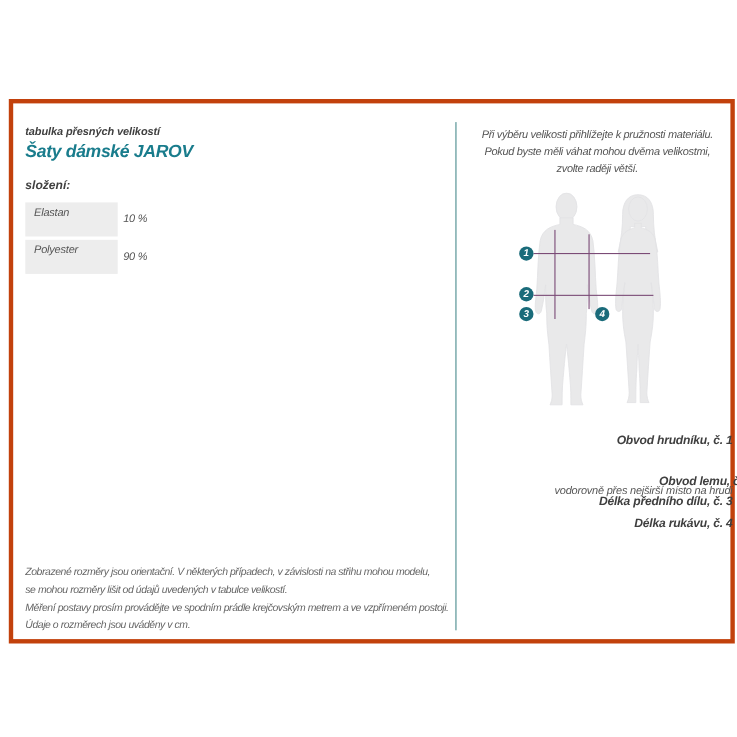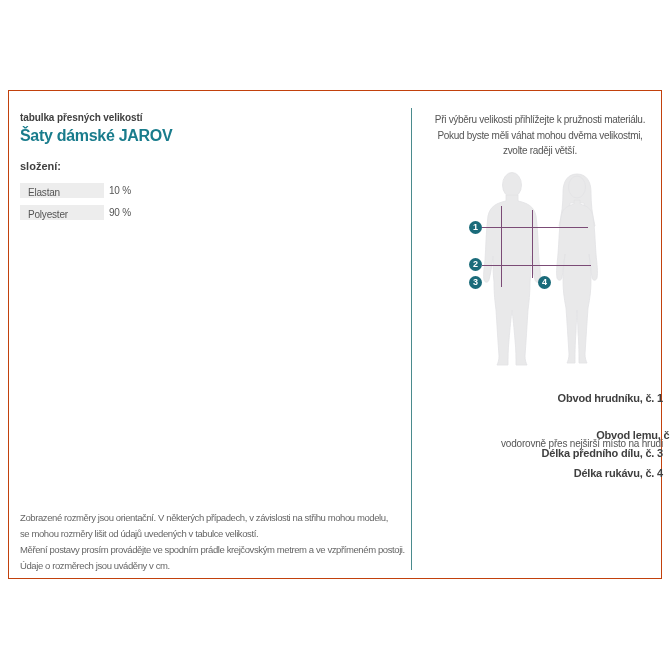--- a/index.html
+++ b/index.html
@@ -2,33 +2,33 @@
 <html><head>
 <meta charset="utf-8">
 <style>
   html,body{margin:0;padding:0;background:#fff;}
   .page{
     position:relative;width:670px;height:670px;background:#ffffff;overflow:hidden;
     font-family:"Liberation Sans","DejaVu Sans",sans-serif;color:#4a4a4a;
   }
   .content-box{
     position:absolute;left:8px;top:90px;width:652px;height:487px;
-    border:1px solid #c2410c;background:#fff;
+    border:4px solid #c2410c;background:#fff;font-style:italic;
   }
   .divider{
     position:absolute;left:402px;top:17px;width:1px;height:462px;background:#4a8b8d;
   }
   
   .eyebrow{position:absolute;left:11px;top:21px;font-size:10px;font-weight:bold;color:#3f3f3f;letter-spacing:-0.1px;}
   .title{position:absolute;left:11px;top:36px;font-size:16px;font-weight:bold;color:#197c8c;letter-spacing:-0.3px;}
   .comp-heading{position:absolute;left:11px;top:69px;font-size:11px;font-weight:bold;color:#3f3f3f;}
   .comp-table{position:absolute;left:11px;top:90px;width:220px;}
   .comp-row{display:flex;align-items:center;margin-bottom:3px;}
   .mat-cell{
-    width:76px;height:15px;background:#ededed;padding-left:8px;
+    width:76px;height:31px;background:#ededed;padding-left:8px;
     font-size:10px;color:#555;line-height:19px;letter-spacing:-0.2px;
   }
   .pct-cell{margin-left:5px;font-size:10px;color:#555;line-height:19px;letter-spacing:-0.2px;}
   .disclaimer{
     position:absolute;left:11px;top:419px;width:386px;
     font-size:9.5px;letter-spacing:-0.4px;line-height:16px;color:#666;white-space:nowrap;
   }
   
   .advice{
     position:absolute;left:406px;top:21px;width:250px;text-align:center;

